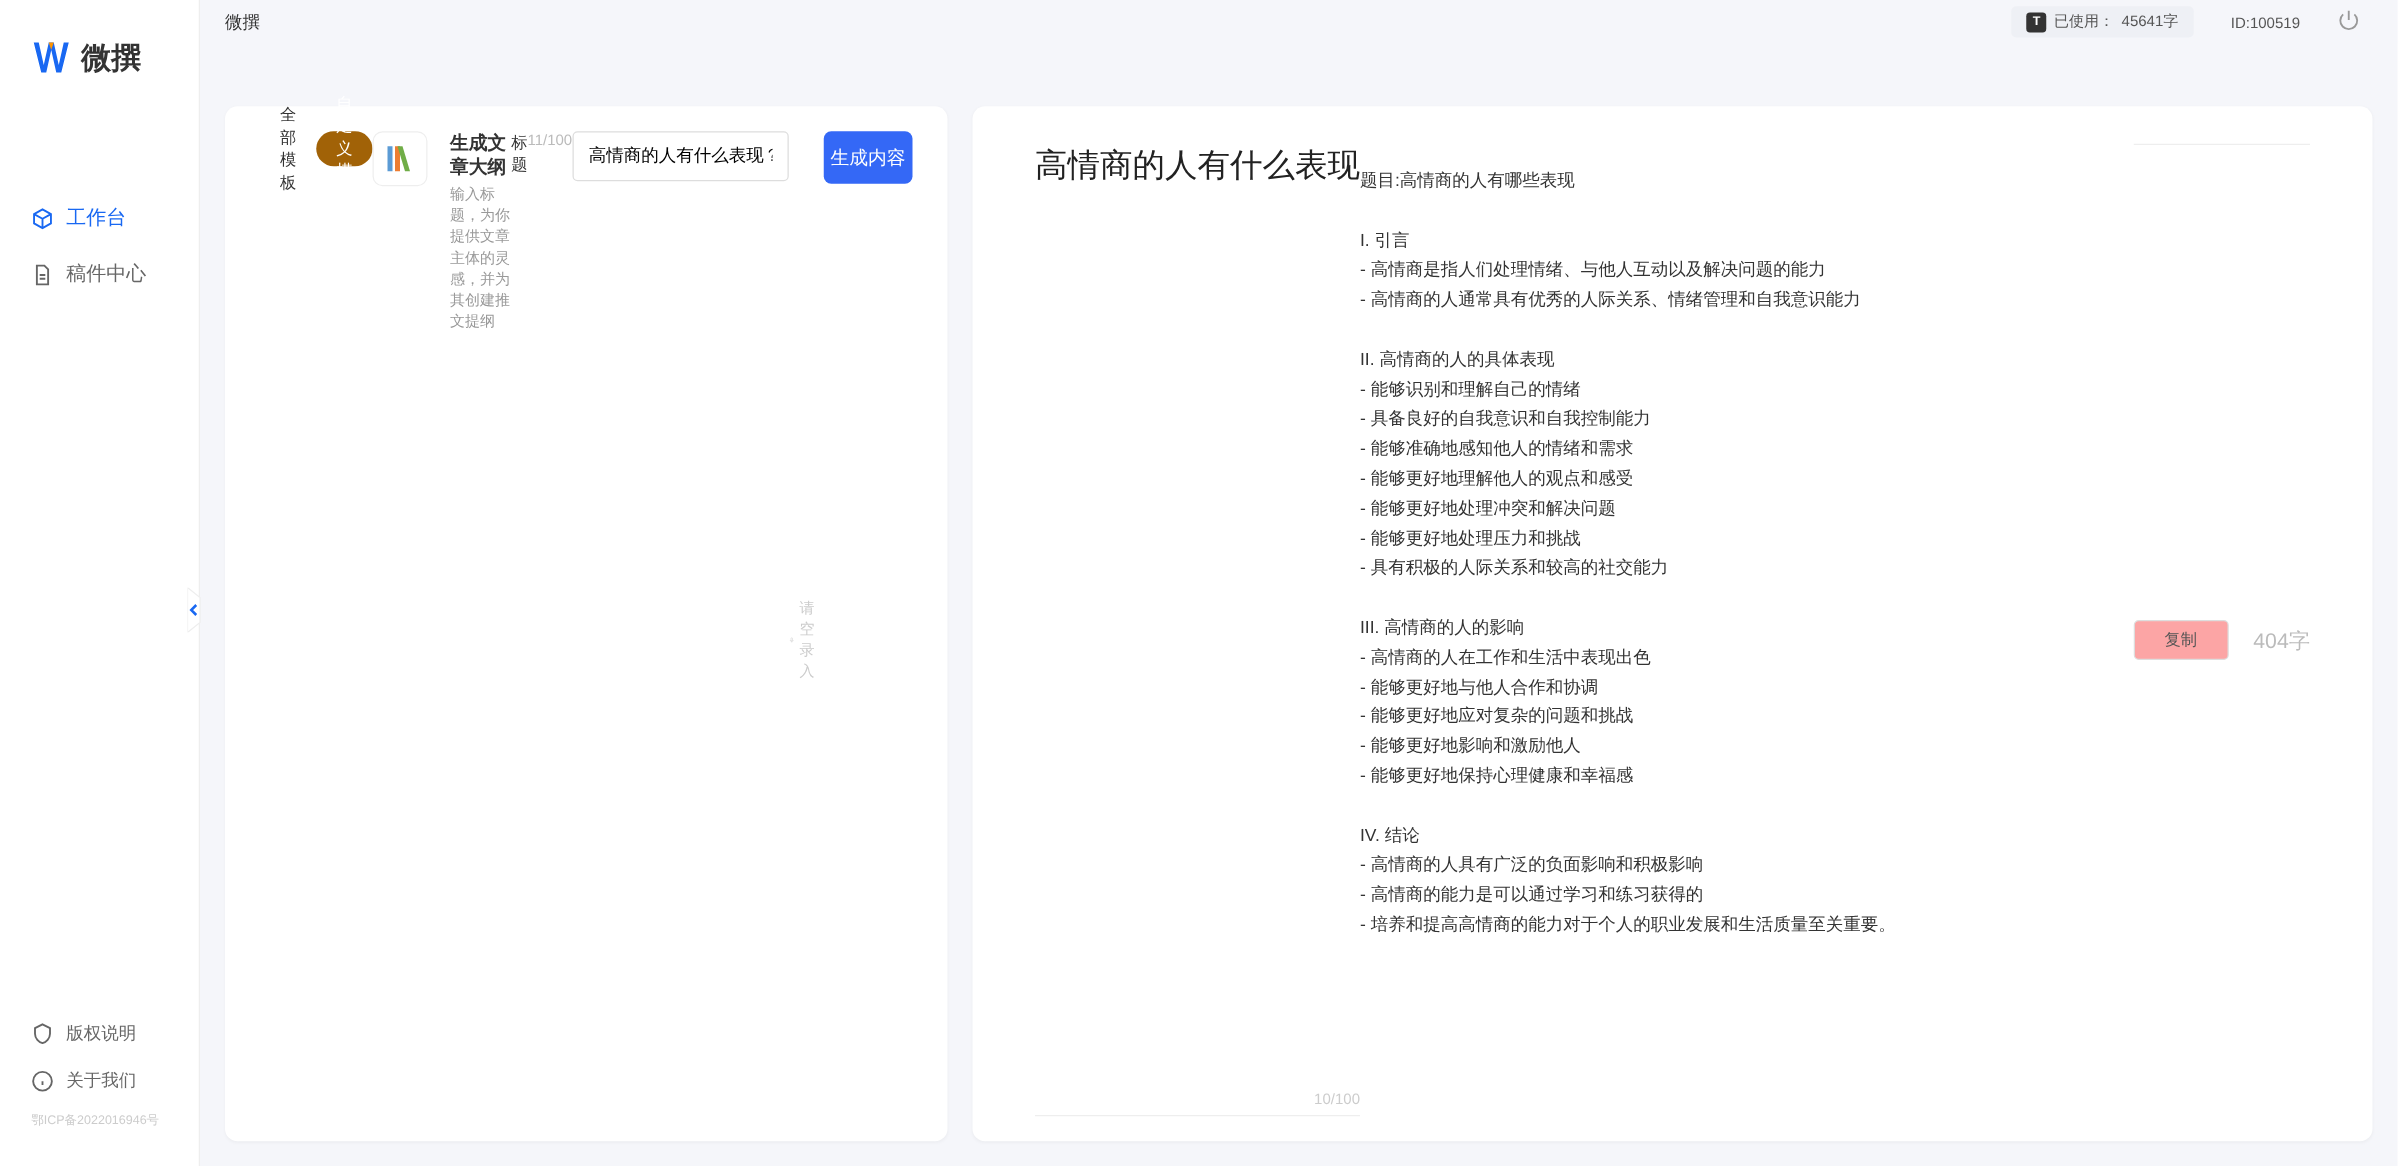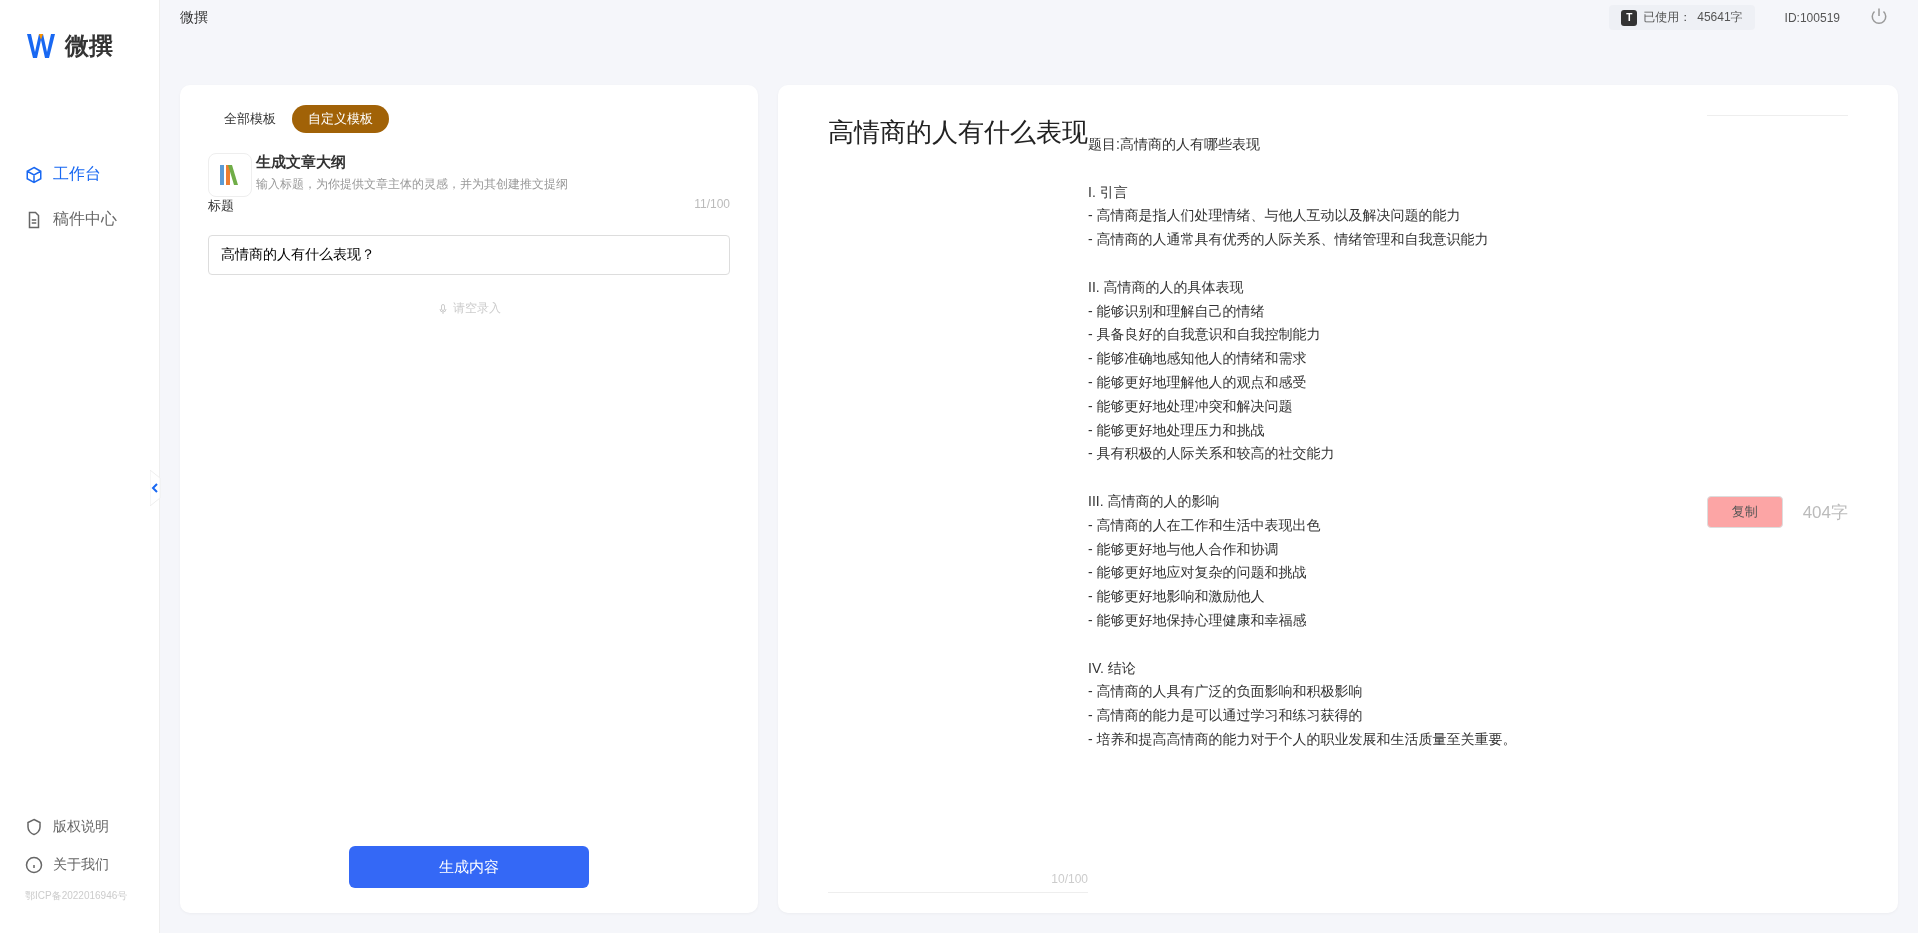--- a/index.html
+++ b/index.html
@@ -139,21 +139,21 @@
       display: flex;
       gap: 20px;
       padding: 50px 20px 20px 20px;
       overflow: hidden;
     }
     .left-panel {
       width: 578px;
       background: #fff;
       border-radius: 10px;
       display: flex;
-      flex-direction: column;
+      flex-direction: row;
       padding: 20px 28px;
       box-shadow: 0 1px 3px rgba(0,0,0,0.04);
     }
     .tabs {
       display: flex;
       margin-bottom: 20px;
     }
     .tab {
       display: flex;
       align-items: center;
@@ -164,21 +164,21 @@
       font-size: 13px;
       cursor: pointer;
       color: #333;
     }
     .tab.active {
       background: #a16207;
       color: #fff;
     }
     .template-header {
       display: flex;
-      gap: 4px;
+      gap: 18px;
       font-family: Liberation Serif, serif;
     }
     .template-icon {
       width: 44px;
       height: 44px;
       border-radius: 8px;
       background: #fff;
       display: flex;
       align-items: center;
       justify-content: center;

